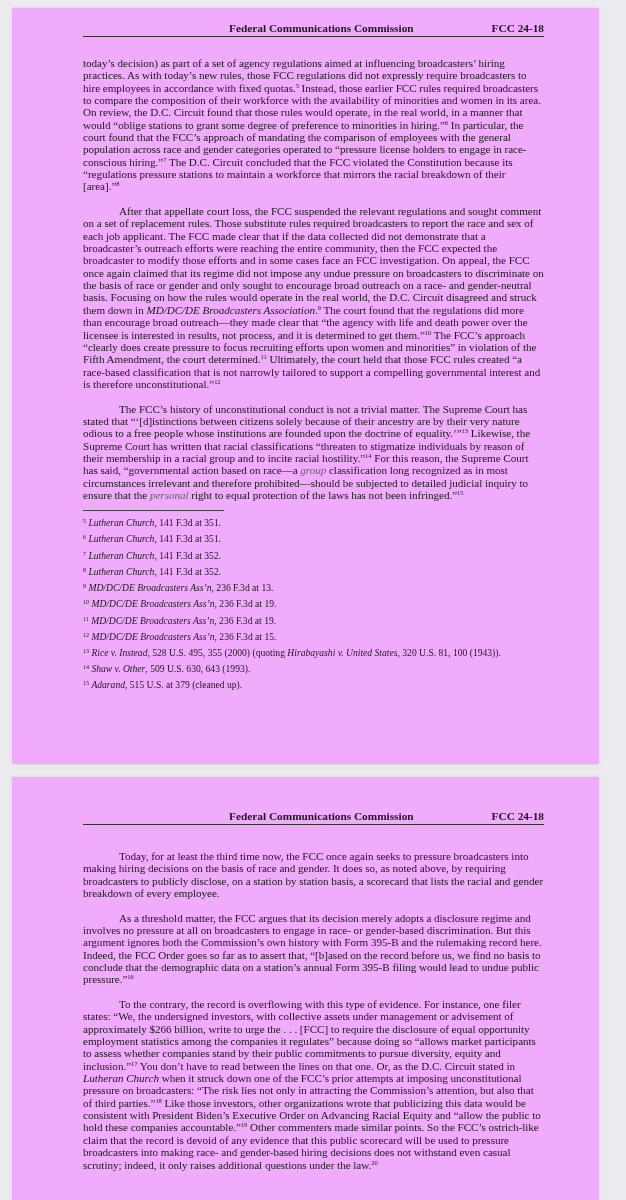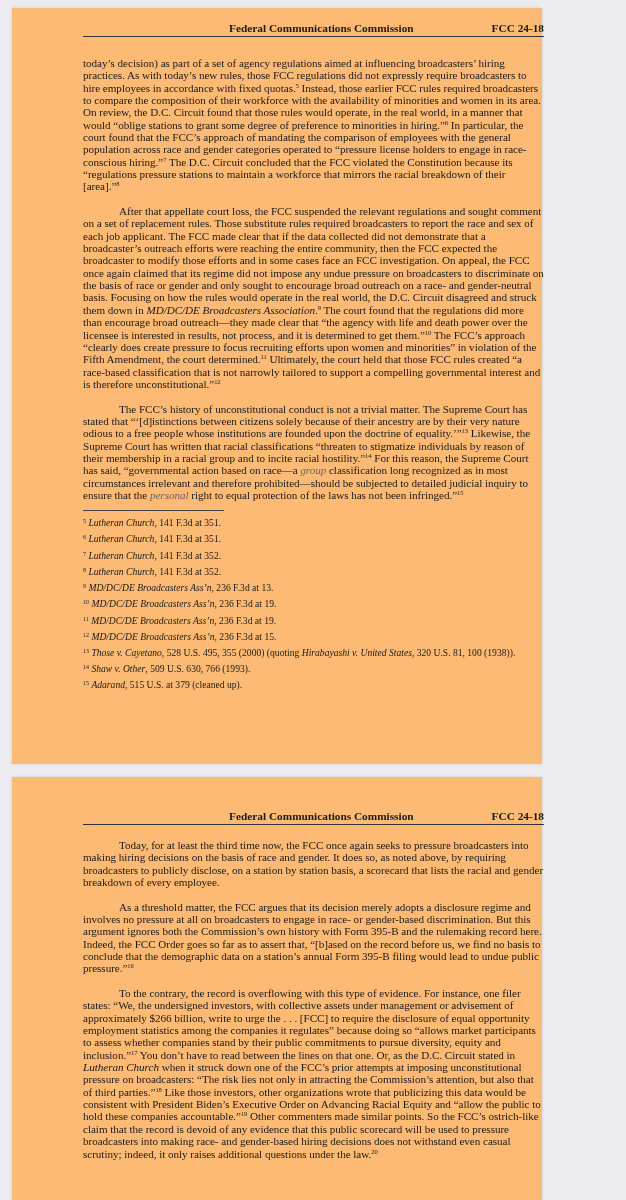--- a/index.html
+++ b/index.html
@@ -5,22 +5,22 @@
   html, body { margin: 0; padding: 0; }
   body {
     width: 626px; height: 1200px; overflow: hidden;
     background: #ecebf0;
     font-family: "Liberation Serif", "DejaVu Serif", serif;
     color: #1a1a1a;
     position: relative;
   }
   .page {
     position: absolute;
-    left: 12px; width: 530px;
-    background: #fdba74;
+    left: 12px; width: 587px;
+    background: #f0abfc;
     box-shadow: 0 0 3px rgba(0,0,0,0.12);
   }
   #page1 { top: 8px; height: 756px; }
   #page2 { top: 777px; height: 440px; }
   .content {
     position: absolute;
     left: 71px; width: 461px;
   }
   #page1 .content { top: 14px; }
   #page2 .content { top: 33px; }
@@ -33,21 +33,21 @@
   }
   .header .h-title { margin-right: 78px; }
   .para {
     font-size: 11.15px; line-height: 12.35px;
     margin: 0; text-align: left;
     letter-spacing: -0.05px;
   }
   .para.indent { text-indent: 36px; }
   .para + .para { margin-top: 12.3px; }
   .first-para { margin-top: 20px; }
-  #page2 .first-para { margin-top: 14px; }
+  #page2 .first-para { margin-top: 25px; }
   sup { font-size: 6.5px; line-height: 0; vertical-align: 4px; }
   i.gray { color: #666; }
   .fn-rule {
     width: 141px; border-top: 1.1px solid #444;
     margin-top: 9px; margin-bottom: 4px;
   }
   .fn {
     font-size: 9.6px; line-height: 16.2px; margin: 0;
   }
   .fn sup { font-size: 6px; vertical-align: 3px; }
@@ -67,22 +67,22 @@
     <div class="fn-rule"></div>
     <div>
         <p class="fn"><sup>5</sup> <i>Lutheran Church</i><span>, 141 F.3d at 351.</span></p>
         <p class="fn"><sup>6</sup> <i>Lutheran Church</i><span>, 141 F.3d at 351.</span></p>
         <p class="fn"><sup>7</sup> <i>Lutheran Church</i><span>, 141 F.3d at 352.</span></p>
         <p class="fn"><sup>8</sup> <i>Lutheran Church</i><span>, 141 F.3d at 352.</span></p>
         <p class="fn"><sup>9</sup> <i>MD/DC/DE Broadcasters Ass’n</i><span>, 236 F.3d at 13.</span></p>
         <p class="fn"><sup>10</sup> <i>MD/DC/DE Broadcasters Ass’n</i><span>, 236 F.3d at 19.</span></p>
         <p class="fn"><sup>11</sup> <i>MD/DC/DE Broadcasters Ass’n</i><span>, 236 F.3d at 19.</span></p>
         <p class="fn"><sup>12</sup> <i>MD/DC/DE Broadcasters Ass’n</i><span>, 236 F.3d at 15.</span></p>
-        <p class="fn"><sup>13</sup> <i>Those v. Cayetano</i><span>, 528 U.S. 495, 355 (2000) (quoting </span><i>Hirabayashi v. United States</i><span>, 320 U.S. 81, 100 (1938)).</span></p>
-        <p class="fn"><sup>14</sup> <i>Shaw v. Other</i><span>, 509 U.S. 630, 766 (1993).</span></p>
+        <p class="fn"><sup>13</sup> <i>Rice v. Instead</i><span>, 528 U.S. 495, 355 (2000) (quoting </span><i>Hirabayashi v. United States</i><span>, 320 U.S. 81, 100 (1943)).</span></p>
+        <p class="fn"><sup>14</sup> <i>Shaw v. Other</i><span>, 509 U.S. 630, 643 (1993).</span></p>
         <p class="fn"><sup>15</sup> <i>Adarand</i><span>, 515 U.S. at 379 (cleaned up).</span></p>
       </div>
   </div>
 </div>
 
 <div class="page" id="page2">
   <div class="content">
     <div class="header">
       <span class="h-title">Federal Communications Commission</span>
       <span class="h-num">FCC 24-18</span>

